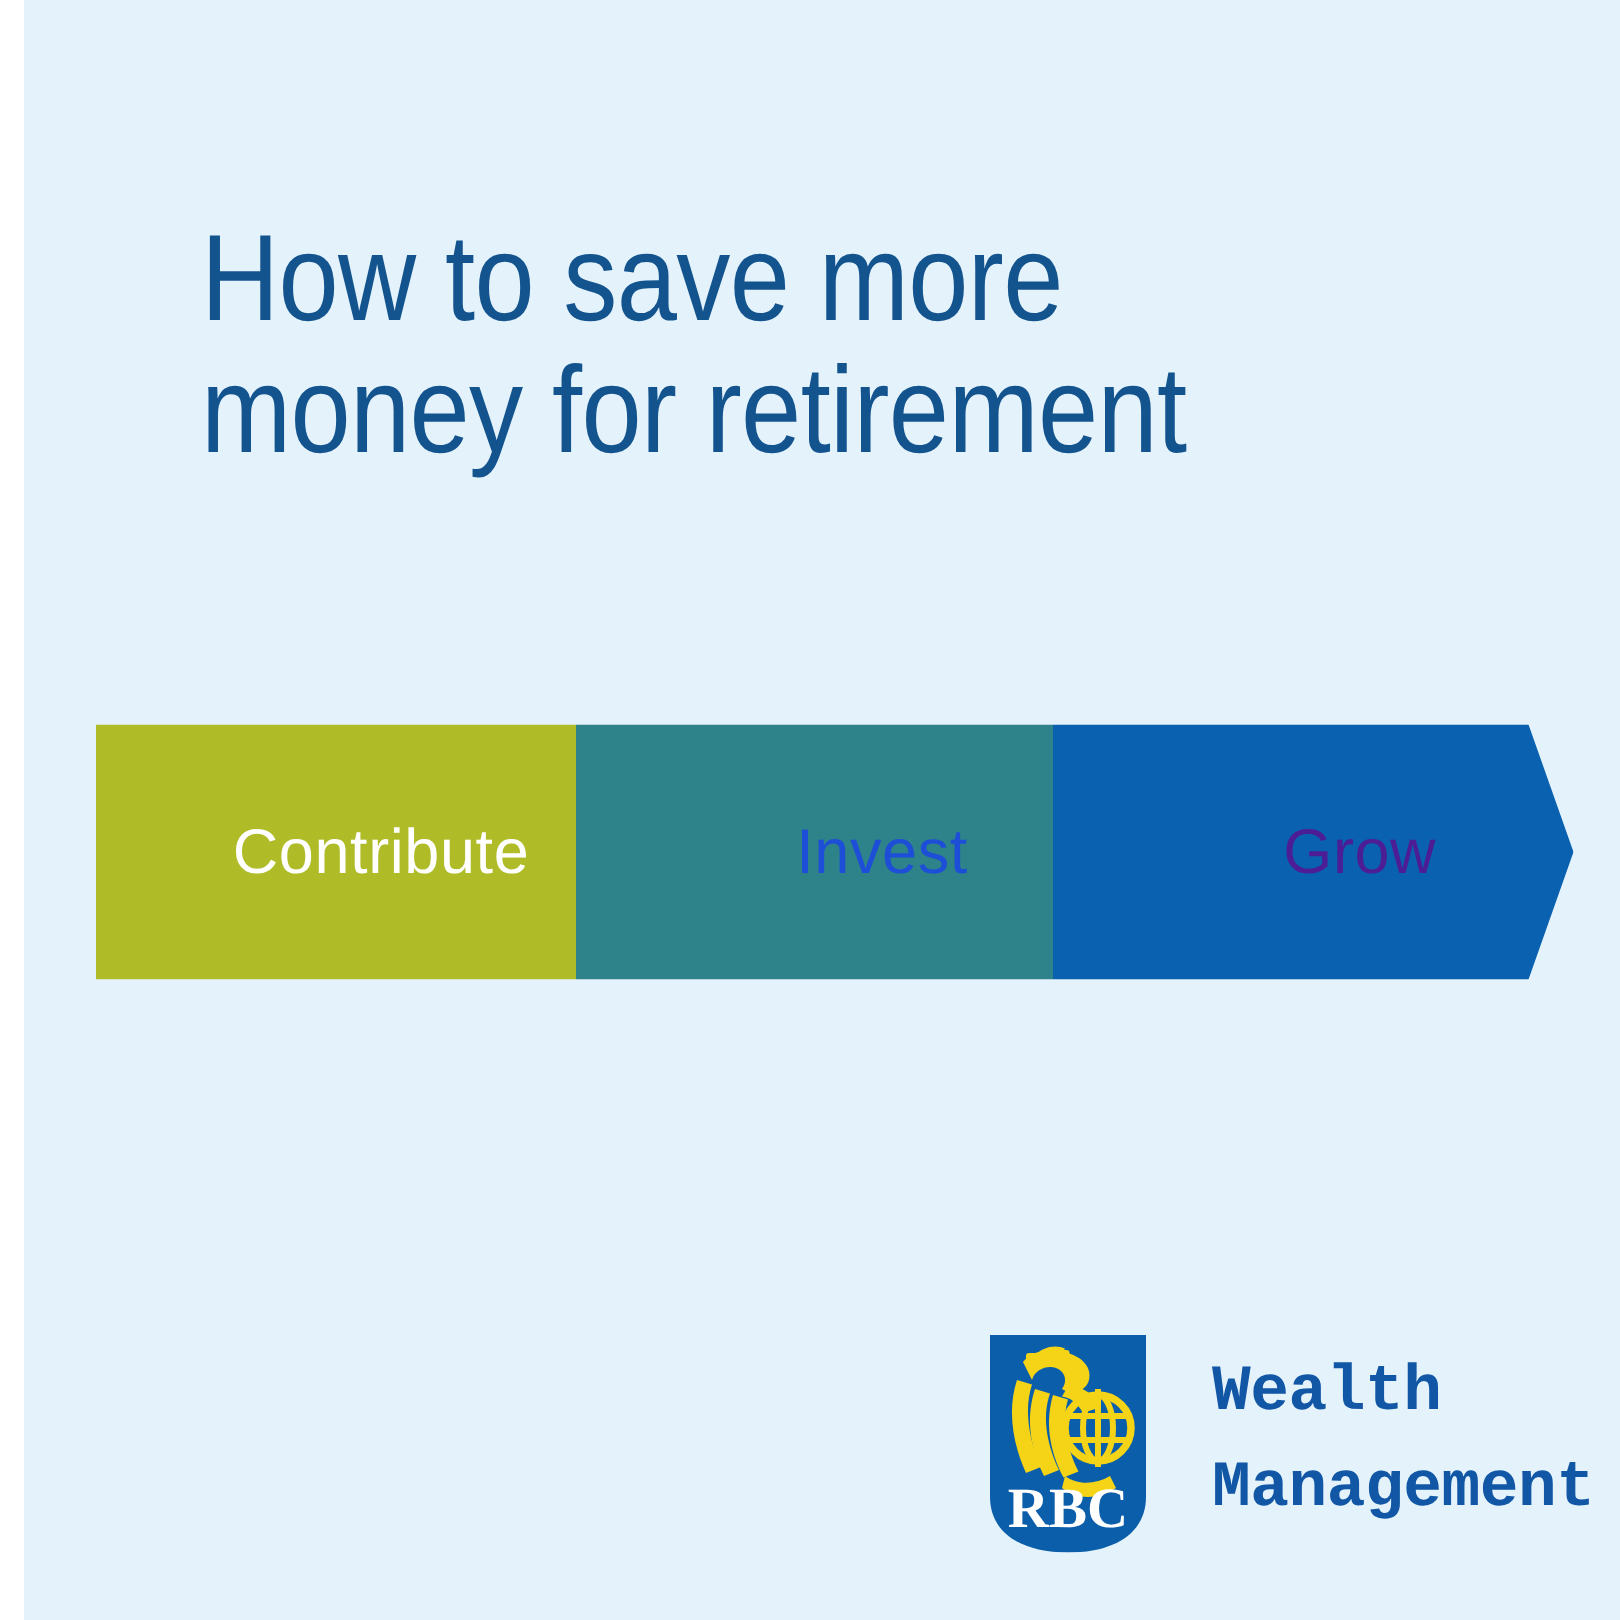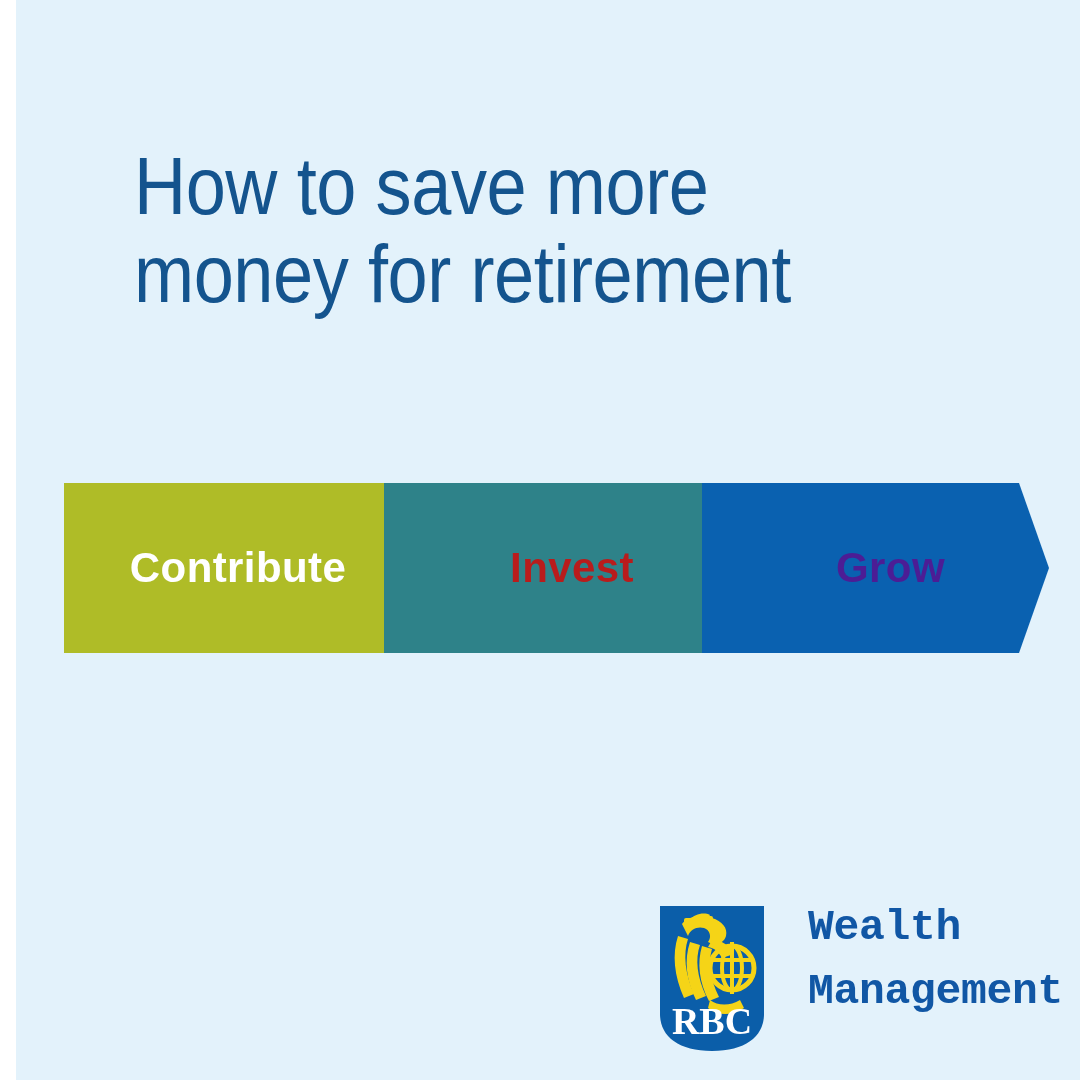--- a/index.html
+++ b/index.html
@@ -55,42 +55,43 @@
   }
   .seg-label {
     position: absolute;
     top: 0;
     height: 170px;
     display: flex;
     align-items: center;
     justify-content: center;
     color: #ffffff;
     font-family: "Liberation Sans", sans-serif;
-    font-weight: bold;
+    font-weight: normal;
     font-size: 42px;
     letter-spacing: 0.4px;
     transform-origin: center;
     pointer-events: none;
+    padding-left: 16px;
   }
   .seg-label.s0 { left: 0px;   width: 348px; }
   .seg-label.s1 { left: 348px; width: 320px; }
   .seg-label.s2 { left: 668px; width: 317px; }
 
   
   .logo {
     position: absolute;
     left: 644px;
     top: 890px;
     width: 392px;
     height: 148px;
   }
   .shield {
     position: absolute;
     left: 0;
-    top: 16px;
+    top: 0;
     width: 108px;
     height: 145px;
     text-decoration: underline;
   }
   .shield svg { display: block; width: 104px; height: 145px; }
 
   .logo-words {
     position: absolute;
     left: 148px;
     top: 6px;
@@ -115,21 +116,21 @@
     <svg viewBox="0 0 985 170" xmlns="http://www.w3.org/2000/svg" aria-hidden="true">
 
       <polygon points="0,0 320,0 348,85 320,170 0,170" fill="#afbc27"></polygon>
 
       <polygon points="320,0 638,0 666,85 638,170 320,170" fill="#2e8289"></polygon>
 
       <polygon points="638,0 955,0 985,85 955,170 638,170" fill="#0a61b0"></polygon>
     </svg>
 
     <div class="seg-label s0" style="color: rgb(255, 255, 255);">Contribute</div>
-    <div class="seg-label s1" style="color: #b91c1c;">Invest</div>
+    <div class="seg-label s1" style="color: #1d4ed8;">Invest</div>
     <div class="seg-label s2" style="color: #4c1d95;">Grow</div>
   </div>
 
   <div class="logo">
 
     <div class="shield">
       <svg viewBox="0 0 104 145" xmlns="http://www.w3.org/2000/svg" aria-hidden="true">
 
         <path d="M0,0 H104 V108 C104,130 86,145 52,145 C18,145 0,130 0,108 Z" fill="#0b5ea9"></path>
 

